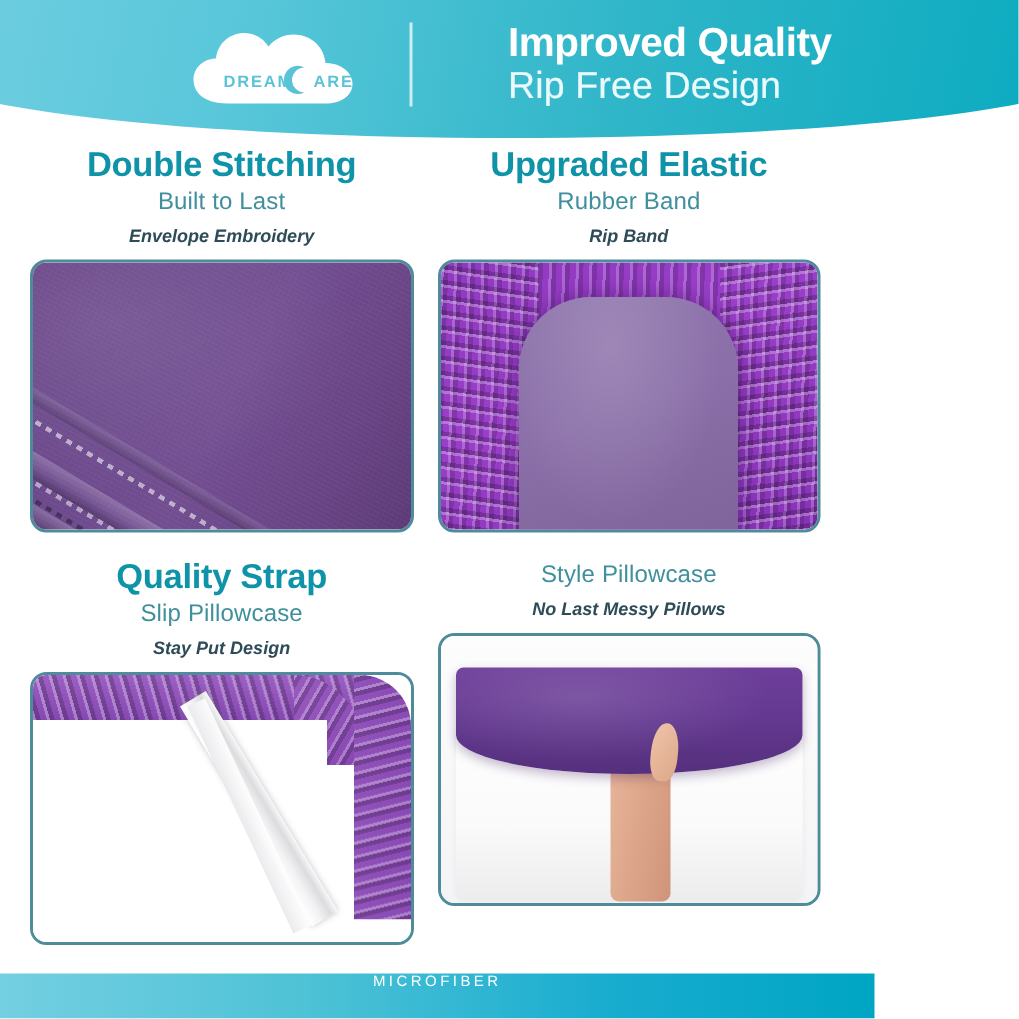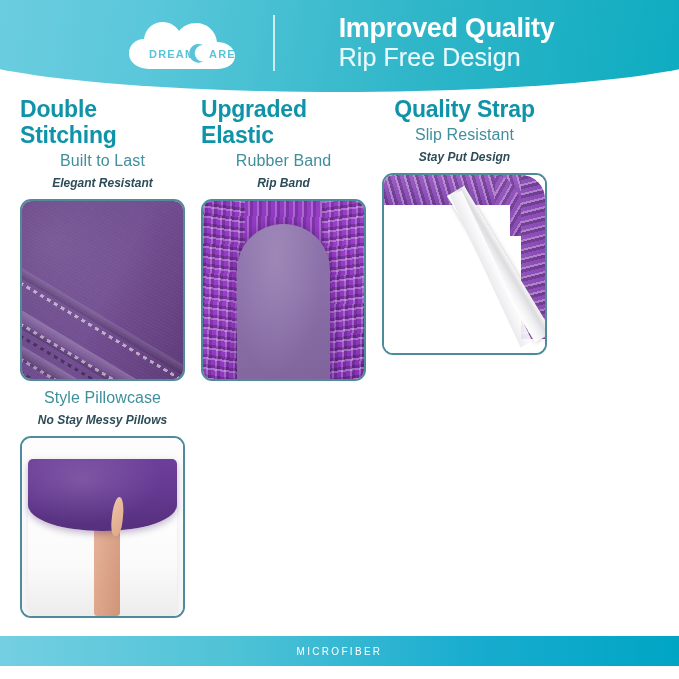--- a/index.html
+++ b/index.html
@@ -43,21 +43,21 @@
   }
   .header-sub {
     font-size:25px; color:#eaf9fc; line-height:29px;
     letter-spacing:.1px; font-weight:400;
     -webkit-text-stroke:.15px #eaf9fc;
   }
 
   
   .grid {
     position:absolute; left:0; top:96px; width:567px; height:545px;
-    display:grid; grid-template-columns:1fr 1fr 1fr; grid-template-rows:1fr 1fr;
+    display:grid; grid-template-columns:1fr 1fr; grid-template-rows:1fr 1fr;
     column-gap:16px; row-gap:4px; padding:0 20px;
   }
   .cell { display:flex; flex-direction:column; align-items:center; }
 
   .t1 { font-size:23px; font-weight:bold; color:#0f93a8; line-height:26px; letter-spacing:-.2px; }
   .t2 { font-size:16px; color:#3f8f9c; line-height:25px; font-weight:400; letter-spacing:.1px; }
   .t3 { font-size:12px; font-style:italic; color:#2d4c57; line-height:16px; margin-top:2px; font-weight:600; }
 
   .photo {
     margin-top:8px; width:100%; height:182px;
@@ -184,23 +184,23 @@
     transform:rotate(6deg);
   }
   .knuckles {
     position:absolute; left:45%; top:42%; width:16%; height:12%;
     background:linear-gradient(180deg, rgba(150,80,60,.22), transparent);
     border-radius:40%;
   }
 
   
   .footer {
-    position:absolute; left:0; bottom:13px; width:679px; height:30px;
+    position:absolute; left:0; bottom:0; width:583px; height:30px;
     background:linear-gradient(90deg,#74cfe2 0%,#4ec2d6 35%,#18accf 70%,#00a5c4 100%);
-    display:flex; align-items:center; justify-content:center;
+    display:flex; justify-content:center;
   }
   .footer-text {
     color:#ffffff; font-size:10px; letter-spacing:2.3px; font-weight:400;
   }
 </style>
 </head>
 <body>
 
 <div class="header">
   <div class="header-fill"></div>
@@ -225,21 +225,21 @@
     </div>
 
   </div>
 </div>
 
 <div class="grid">
 
   <div class="cell">
     <div class="t1">Double Stitching</div>
     <div class="t2">Built to Last</div>
-    <div class="t3">Elegant Resistant</div>
+    <div class="t3">Envelope Embroidery</div>
     <div class="photo">
       <div class="fabric"></div>
       <div class="fabric-noise"></div>
       <div class="seam-band" style="top:22%; height:9px; transform:rotate(31deg);
            background:linear-gradient(180deg,rgba(255,255,255,.12),rgba(0,0,0,.16));"></div>
       <div class="stitch" style="top:24%; transform:rotate(31deg);
            background:repeating-linear-gradient(90deg,rgba(255,255,255,.55) 0 4px,transparent 4px 8px);"></div>
       <div class="seam-band" style="top:46%; height:16px; transform:rotate(31deg);
            background:linear-gradient(180deg,rgba(255,255,255,.22),rgba(255,255,255,.06) 55%,rgba(0,0,0,.22));"></div>
       <div class="stitch" style="top:47%; transform:rotate(31deg);
@@ -263,36 +263,36 @@
       <div class="sheet-bg"></div>
       <div class="ruffles"></div>
       <div class="ruffles-l"></div>
       <div class="ruffles-r"></div>
       <div class="sheet-center"></div>
     </div>
   </div>
 
   <div class="cell">
     <div class="t1">Quality Strap</div>
-    <div class="t2">Slip Resistant</div>
+    <div class="t2">Slip Pillowcase</div>
     <div class="t3">Stay Put Design</div>
     <div class="photo">
       <div class="corner-bg"></div>
       <div class="corner-band-top"></div>
       <div class="corner-round"></div>
       <div class="corner-band-right"></div>
       <div class="corner-inner-white"></div>
       <div class="strap"></div>
       <div class="strap2"></div>
     </div>
   </div>
 
   <div class="cell">
     <div class="t2">Style Pillowcase</div>
-    <div class="t3">No Stay Messy Pillows</div>
+    <div class="t3">No Last Messy Pillows</div>
     <div class="photo">
       <div class="env-bg"></div>
       <div class="pillow-white"></div>
       <div class="hand"></div>
       <div class="knuckles"></div>
       <div class="flap"></div>
       <div class="thumb"></div>
     </div>
   </div>
 

